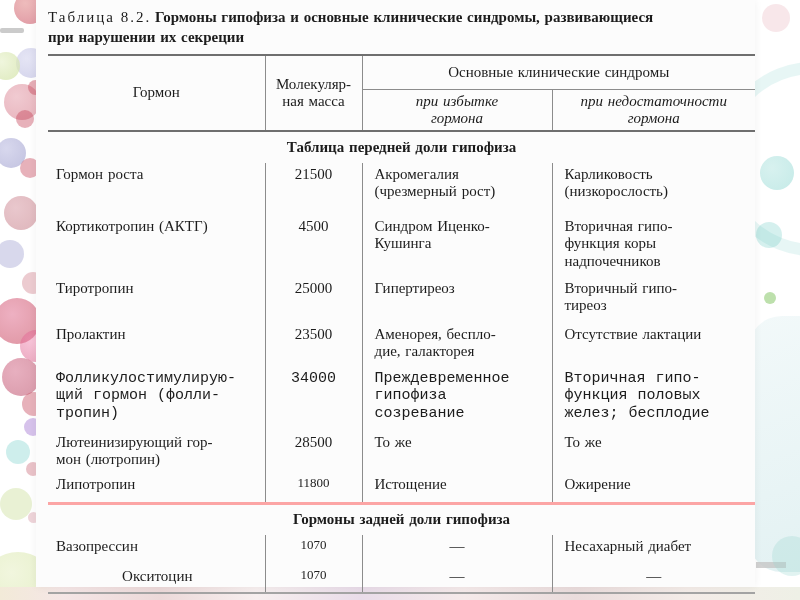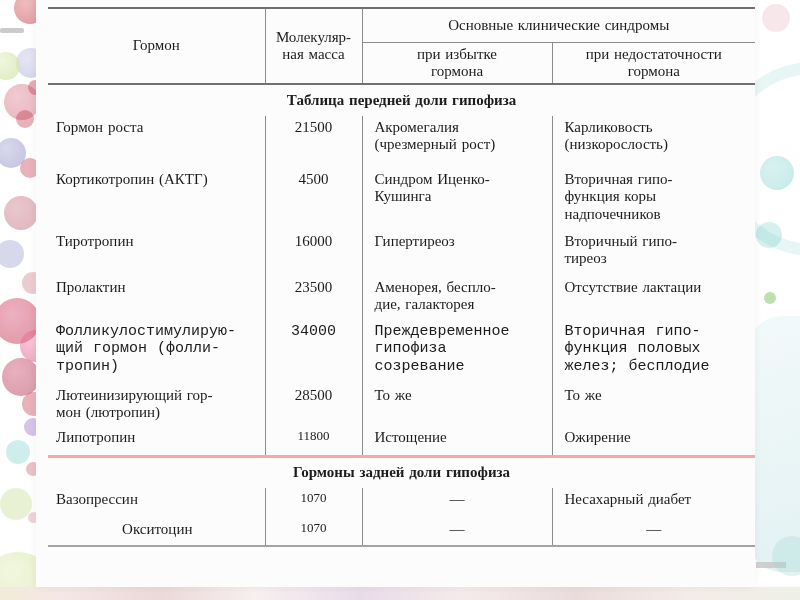--- a/index.html
+++ b/index.html
@@ -64,21 +64,21 @@
   th.h-exc{border-right:1px solid #8c8c8c;}
   .tbl thead{border-bottom:2px solid #6f6f6f;}
   td.c1,td.c2,td.c3{border-right:1px solid #8c8c8c;}
   td.c1{padding-left:8px;}
   td.c2{text-align:center;}
   td.c3,td.c4{padding-left:12px;}
   td.ctr{text-align:center;padding-left:6px;}
   tr.sec td{border-right:none;text-align:center;font-weight:bold;vertical-align:middle;}
   tr.sec2 td{border-top:3px solid #fca5a5;}
   tr.last td{border-bottom:2px solid #a3a3a3;text-align:center;}
-  .hr1{height:34px;}.hr2{height:34px;}
+  .hr1{height:34px;}.hr2{height:34px;font-style:italic;}
   .rsec{height:32px;}
   .rh52{height:52px;margin-left:16px;}.rh62{height:62px;}.rh46{height:46px;}.rh44{height:44px;}
   .rh64{height:64px;font-family:Liberation Mono, monospace;}.rh42{height:42px;}.rh30{height:30px;}.rh28{height:28px;}
   .num-sm{font-size:13px;}
 </style>
 </head>
 <body>
 
 <div class="blob bL1"></div>
 <div class="barL"></div>
@@ -106,20 +106,25 @@
 <div class="blob bR1"></div>
 <div class="blob bR2"></div>
 <div class="blob bR3"></div>
 <div class="bR4"></div>
 <div class="blob bR5"></div>
 <div class="barR"></div>
 <div class="blob bR6"></div>
 <div class="bstrip"></div>
 
 <div class="page">
+  <div class="doc-title">
+    <span class="t-label">Таблица 8.2.</span>
+    <span class="t-text">Гормоны гипофиза и основные клинические синдромы, развивающиеся
+при нарушении их секреции</span>
+  </div>
 
   <table class="tbl">
     <colgroup>
       <col style="width:217px">
         <col style="width:97px">
         <col style="width:190px">
         <col style="width:203px">
     </colgroup>
     <thead>
       <tr class="hrow1 hr1">
@@ -151,21 +156,21 @@
         <td class="c1">Кортикотропин (АКТГ)</td>
         <td class="c2">4500</td>
         <td class="c3">Синдром Иценко-
 Кушинга</td>
         <td class="c4">Вторичная гипо-
 функция коры
 надпочечников</td>
       </tr>
       <tr class="rh46">
         <td class="c1">Тиротропин</td>
-        <td class="c2">16000</td>
+        <td class="c2">25000</td>
         <td class="c3">Гипертиреоз</td>
         <td class="c4">Вторичный гипо-
 тиреоз</td>
       </tr>
       <tr class="rh44">
         <td class="c1">Пролактин</td>
         <td class="c2">23500</td>
         <td class="c3">Аменорея, беспло-
 дие, галакторея</td>
         <td class="c4">Отсутствие лактации</td>

